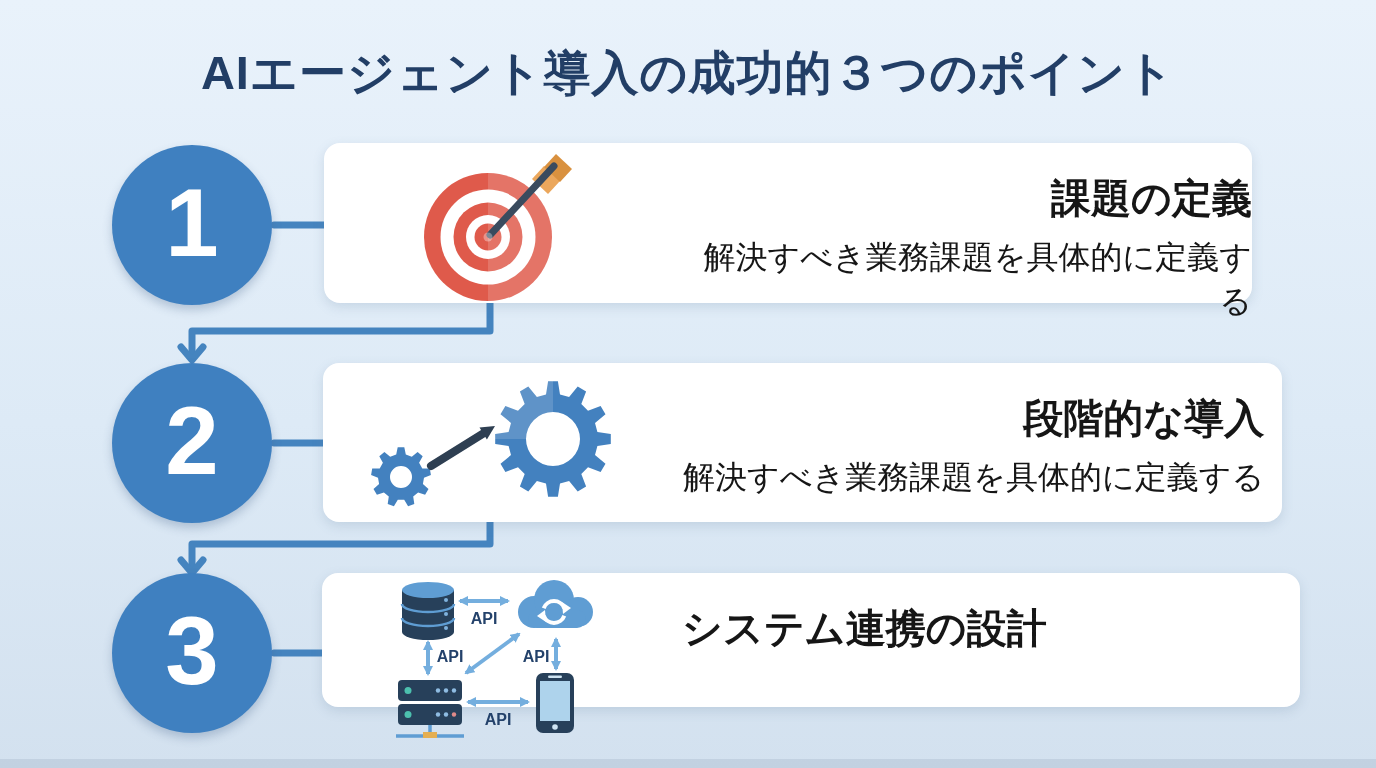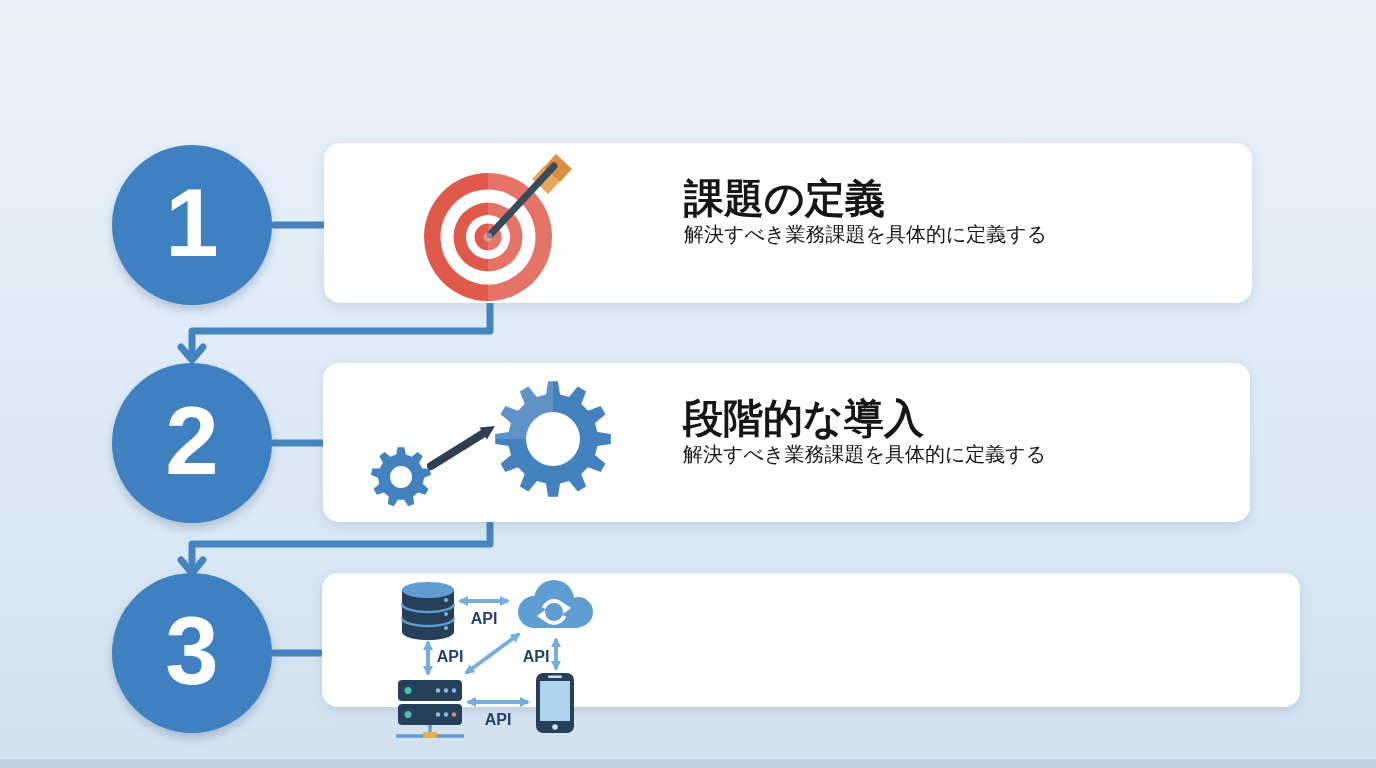--- a/index.html
+++ b/index.html
@@ -23,35 +23,36 @@
     background:var(--circle_blue);display:flex;align-items:center;justify-content:center;
     box-shadow:0 5px 10px rgba(70,100,140,0.30);
   }
   .c1{left:112px;top:145px}.c2{left:112px;top:363px}.c3{left:112px;top:573px}
   .step-number{font-size:96px;font-weight:800;color:#ffffff;line-height:1;transform:translateY(-2px);}
   .card{
     position:absolute;background:var(--card_white);border-radius:16px;
     box-shadow:0 4px 12px rgba(96,125,155,0.20);
   }
   .card1{left:324px;top:143px;width:928px;height:160px;}
-  .card2{left:323px;top:363px;width:927px;height:159px;}
+  .card2{left:323px;top:363px;width:927px;height:159px;padding-left:32px;}
   .card3{left:322px;top:573px;width:978px;height:134px;}
-  .card-text{position:absolute;left:360px;top:33px;}
+  .card-text{position:absolute;left:360px;top:33px;text-align:right;}
   .card-title{font-size:40px;font-weight:800;color:var(--text_black);line-height:1.12;}
-  .card-desc{font-size:20px;font-weight:500;color:var(--text_black);}
+  .card-desc{font-size:32px;font-weight:500;color:var(--text_black);margin-top:15px;}
   .icon-target{position:absolute;left:96px;top:6px;width:165px;height:156px;}
   .icon-gears{position:absolute;left:34px;top:15px;width:275px;height:140px;}
   .icon-diagram{position:absolute;left:60px;top:1px;width:230px;height:164px;}
   .api-label{font-weight:800;font-size:16px;fill:var(--api_navy);text-anchor:middle;}
 </style>
 </head>
 <body>
 
 <div class="canvas">
 
+  <h1 class="main-title">AIエージェント導入の成功的３つのポイント</h1>
 
   <svg class="connector-layer" width="1376" height="768" viewBox="0 0 1376 768">
     <path d="M274,225 H336"></path>
     <path d="M331,214 L345,225 L331,236"></path>
     <path d="M274,443 H336"></path>
     <path d="M331,432 L345,443 L331,454"></path>
     <path d="M274,653 H336"></path>
     <path d="M331,642 L345,653 L331,664"></path>
     <path d="M490,302 V331 H192 V352"></path>
     <path d="M181,347 L192,360 L203,347"></path>
@@ -160,16 +161,17 @@
         <line x1="84" y1="99" x2="137" y2="60" marker-start="url(#mArr)" marker-end="url(#mArr)"></line>
         <line x1="174" y1="65" x2="174" y2="95" marker-start="url(#mArr)" marker-end="url(#mArr)"></line>
         <line x1="86" y1="128" x2="146" y2="128" marker-start="url(#mArr)" marker-end="url(#mArr)"></line>
       </g>
       <text class="api-label" x="102" y="50">API</text>
       <text class="api-label" x="68" y="88">API</text>
       <text class="api-label" x="154" y="88">API</text>
       <text class="api-label" x="116" y="151">API</text>
     </svg>
     <div class="card-text">
+      <div class="card-title">システム連携の設計</div>
     </div>
   </div>
 
 </div>
 
 </body></html>

